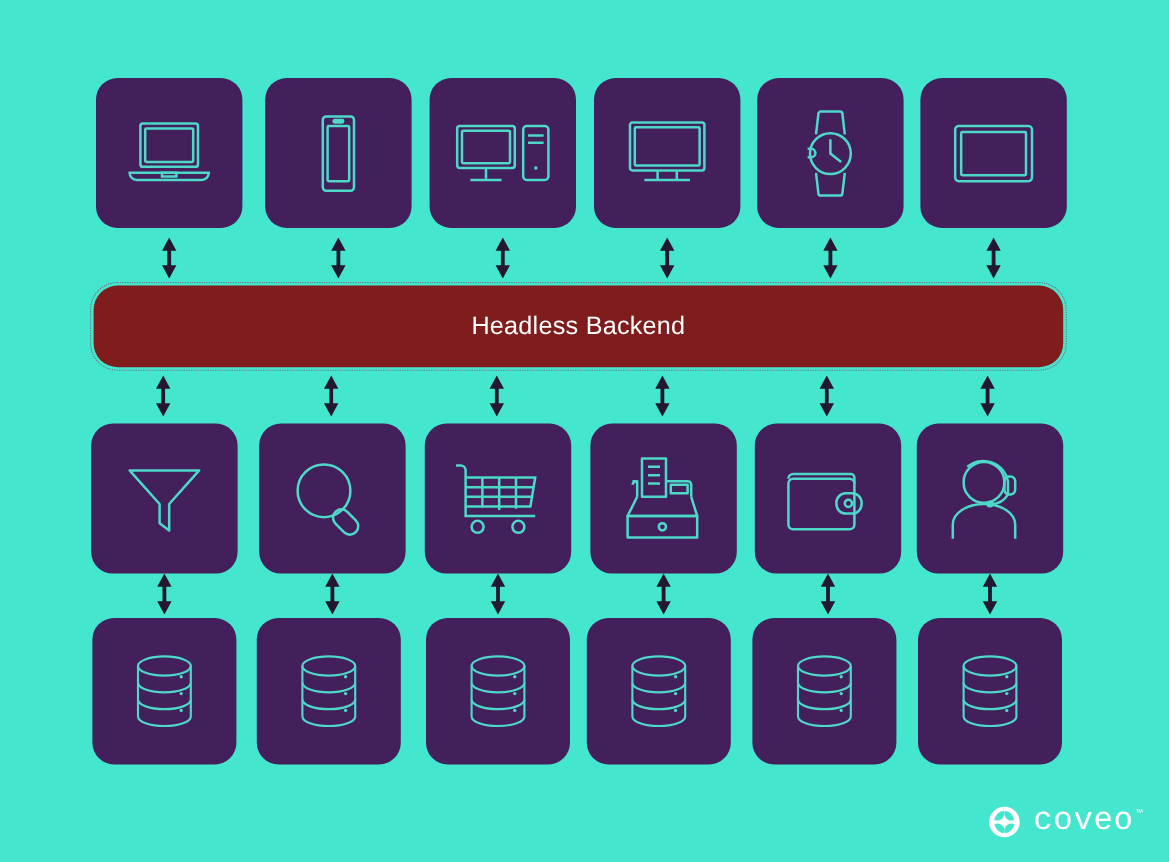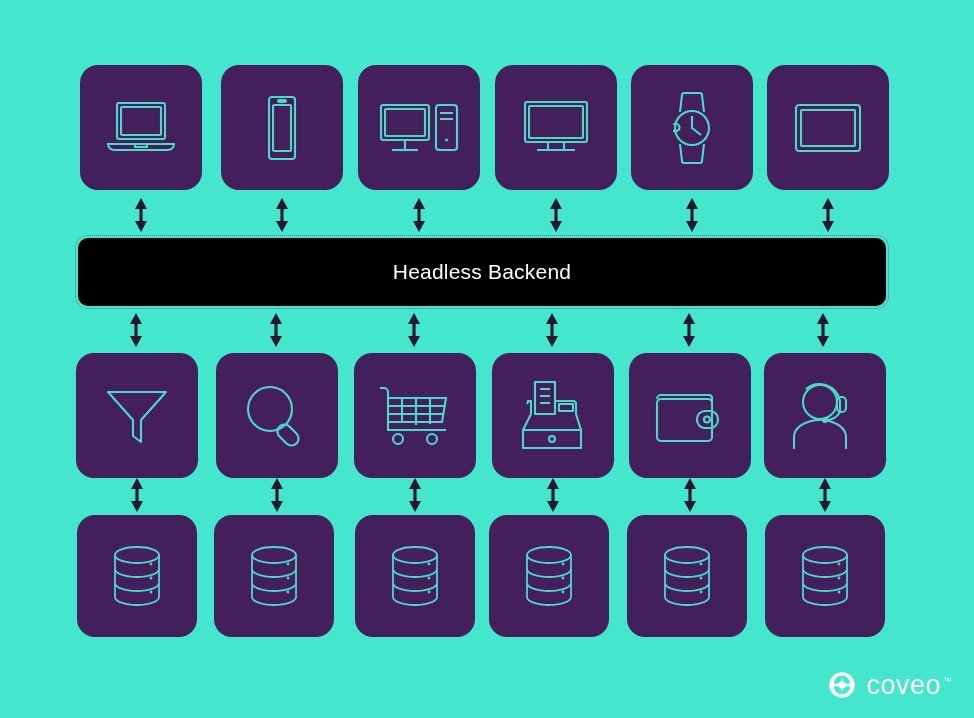--- a/index.html
+++ b/index.html
@@ -16,22 +16,22 @@
     position:absolute;
     background:#431F5B;
     border-radius:18px;
     display:flex;align-items:center;justify-content:center;
   }
   .tile svg{display:block;}
 
   .banner{
     position:absolute;
     left:78px;top:238px;width:808px;height:68px;
-    background:#000000;
-    border-radius:10px;
+    background:#7f1d1d;
+    border-radius:20px;
     outline:1px dotted #7a6a86;
     outline-offset:2px;
     display:flex;align-items:center;justify-content:center;
   }
   .banner-label{
     color:#ffffff;
     font-size:21px;
     letter-spacing:.2px;
     font-family:"Liberation Sans", sans-serif;
   }
@@ -39,21 +39,21 @@
   .arrow{position:absolute;width:20px;}
   .arrow svg{display:block;}
 
   .logo{
     position:absolute;right:22px;bottom:18px;
     display:flex;align-items:center;gap:9px;
   }
   .logo-mark{width:30px;height:30px;display:block;}
   .logo-word{
     color:#ffffff;font-size:27px;letter-spacing:.5px;
-    font-family:Liberation Sans, sans-serif;
+    font-family:Liberation Mono, monospace;
     line-height:1;position:relative;
   }
   .logo-tm{
     font-size:9px;vertical-align:super;margin-left:2px;letter-spacing:0;
   }
 </style>
 </head>
 <body>
 
 <div id="stage">

